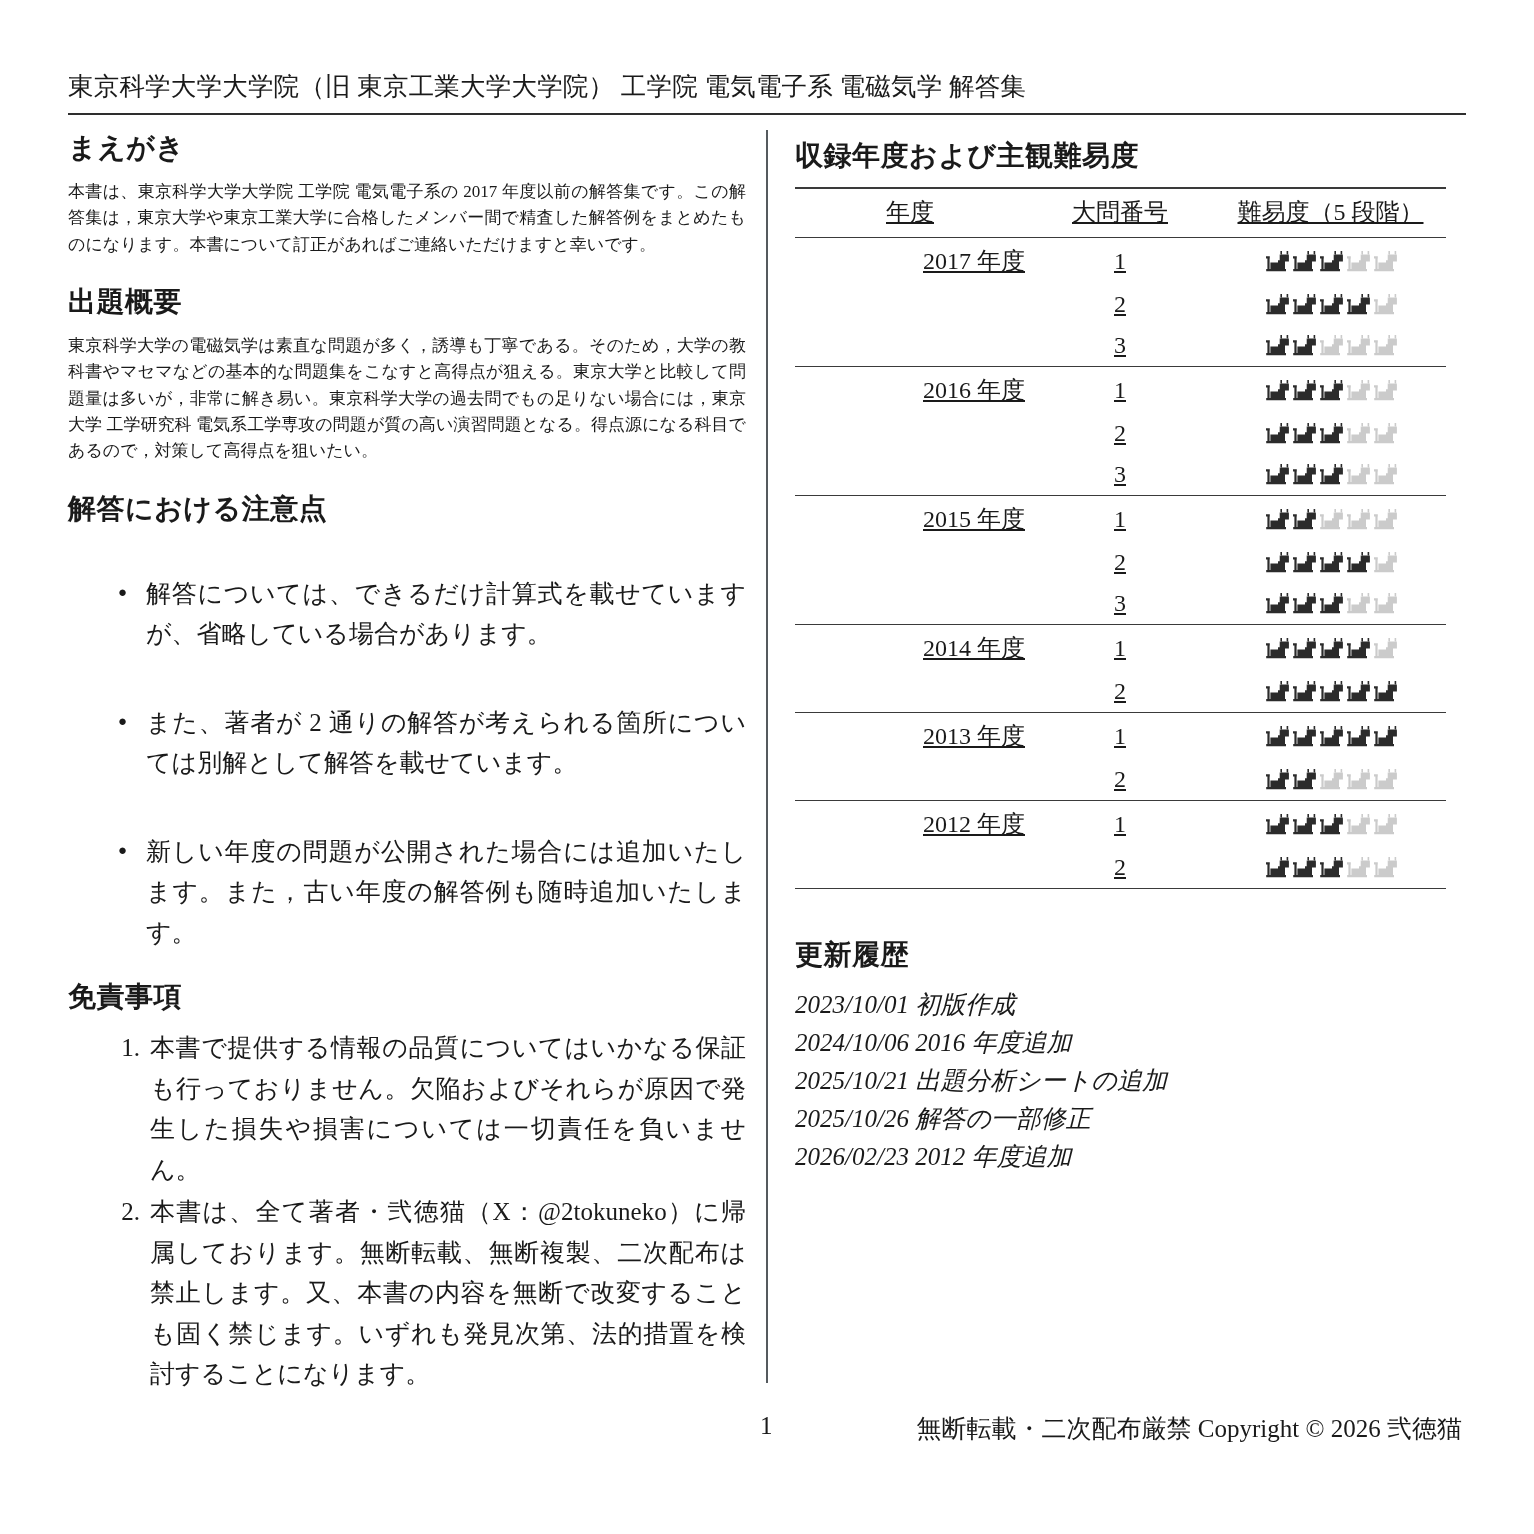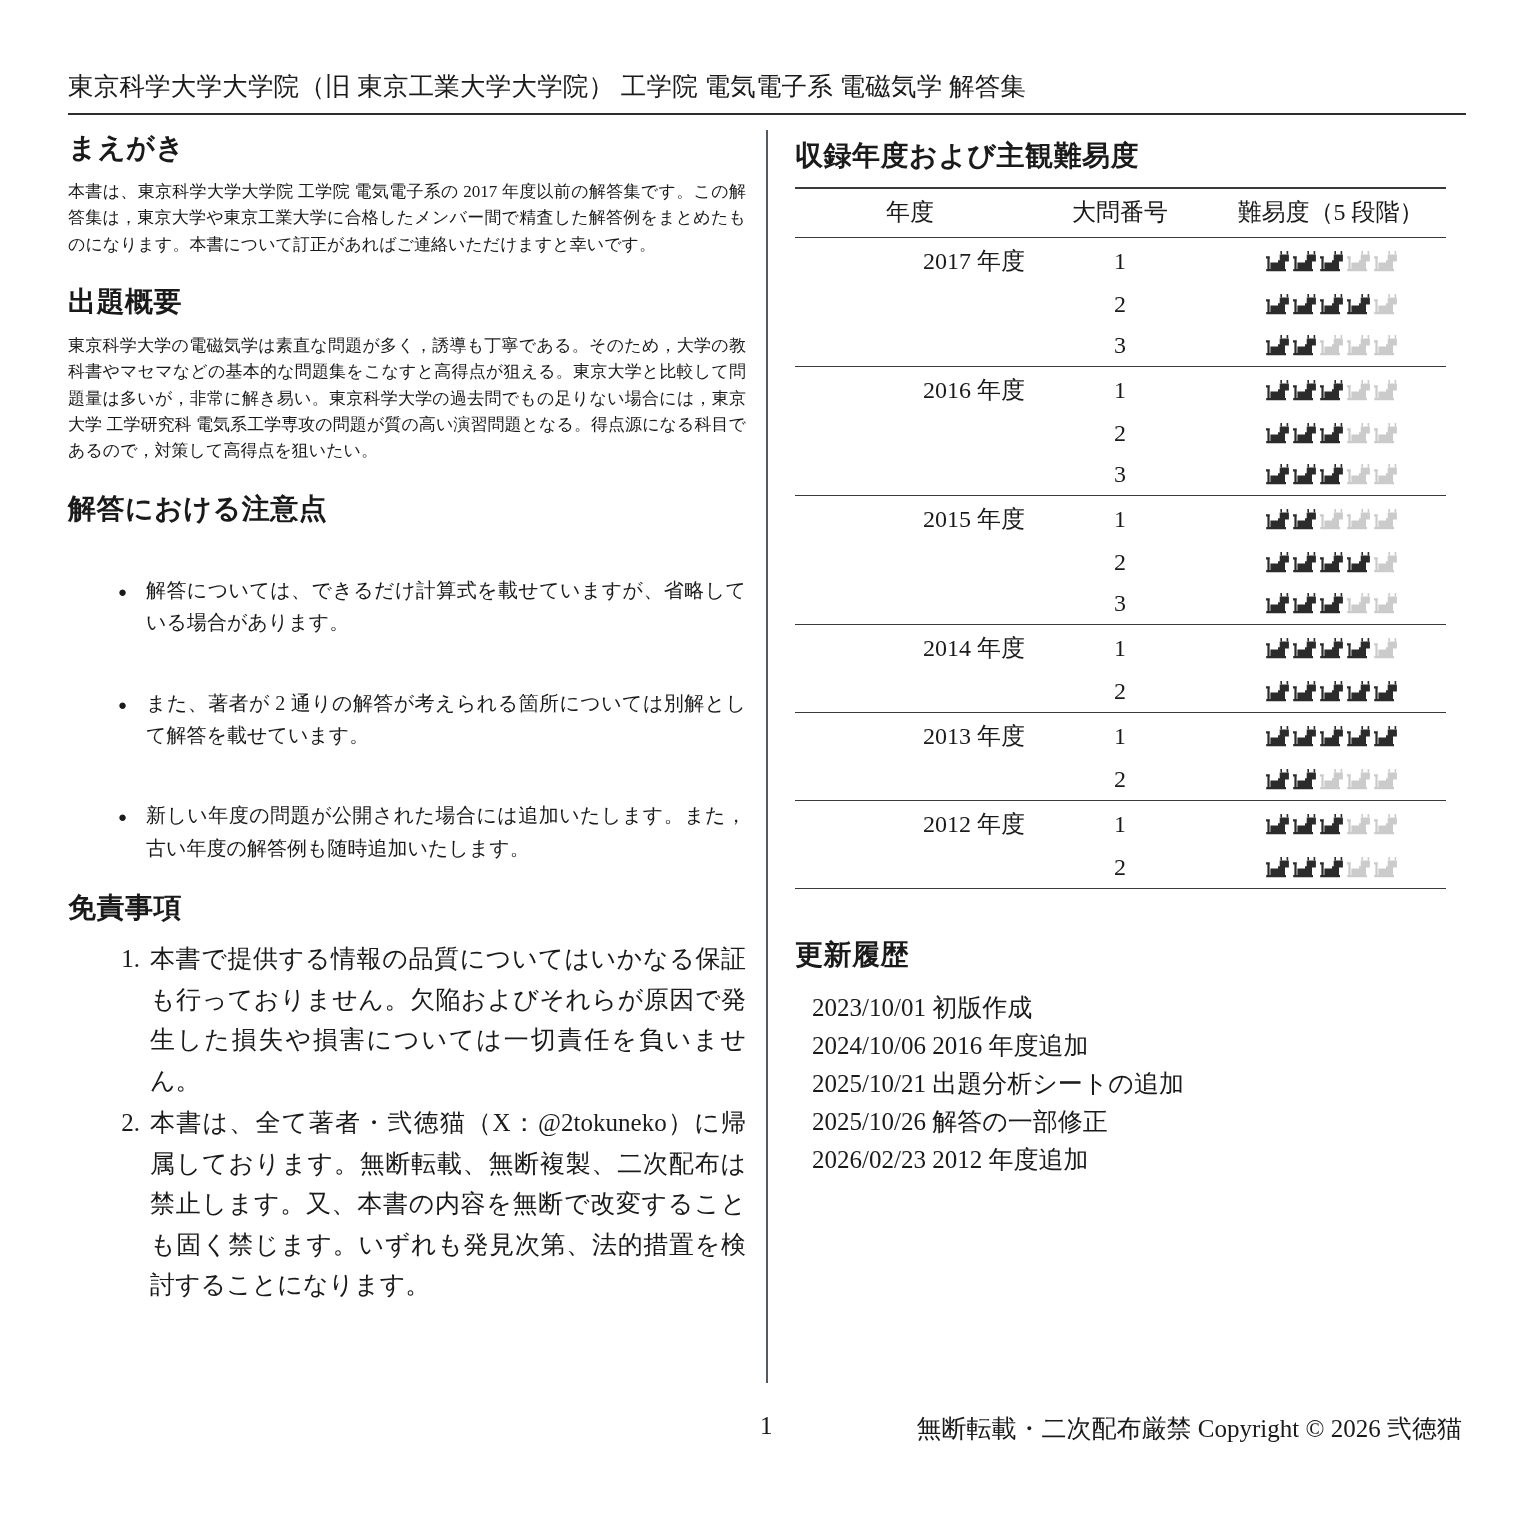--- a/index.html
+++ b/index.html
@@ -81,21 +81,21 @@
     text-justify: inter-character;
   }
 
   ul.bullets {
     list-style: none;
     margin: 4px 0 0 0;
     padding: 0 0 0 50px;
   }
   ul.bullets > li {
     position: relative;
-    font-size: 20px;
+    font-size: 25px;
     line-height: 1.62;
     margin-bottom: 2px;
     padding-left: 28px;
     text-align: justify;
     text-justify: inter-character;
     margin-top: 48px;
   }
   ul.bullets > li::before {
     content: "\25CF";
     position: absolute;
@@ -134,20 +134,21 @@
   
   table.years {
     border-collapse: collapse;
     width: 651px;
     margin-top: 12px;
   }
   table.years th, table.years td {
     font-size: 24px;
     padding: 0;
     font-weight: normal;
+    text-decoration: underline;
   }
   table.years thead th {
     padding: 7px 0 9px 0;
     text-align: center;
   }
   table.years thead tr.top-rule th { border-top: 2.2px solid #3a3a3a; }
   table.years thead tr.top-rule { }
   table.years thead th.th-year  { width: 230px; }
   table.years thead th.th-num   { width: 190px; }
   table.years thead th.th-diff  { width: 231px; }
@@ -169,22 +170,23 @@
     width: 26px;
     height: 23px;
     vertical-align: -4px;
     margin-right: 1px;
   }
   .cat svg { display: block; width: 26px; height: 23px; }
 
   
   ul.history {
     list-style: none;
-    margin: 17px;
+    margin: 0;
     padding: 0;
+    font-style: italic;
   }
   ul.history li {
     font-size: 25px;
     line-height: 1.52;
     white-space: nowrap;
   }
 
   
   #page-footer {
     position: absolute;

